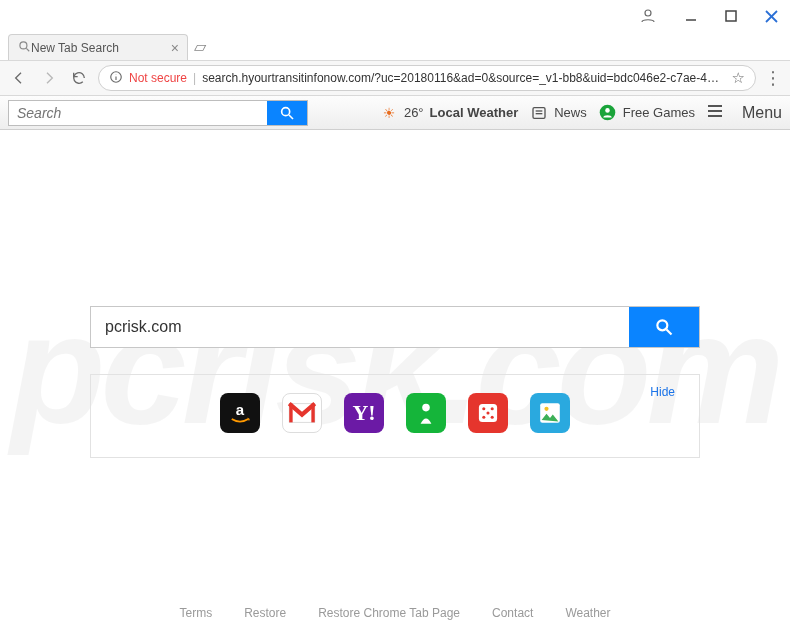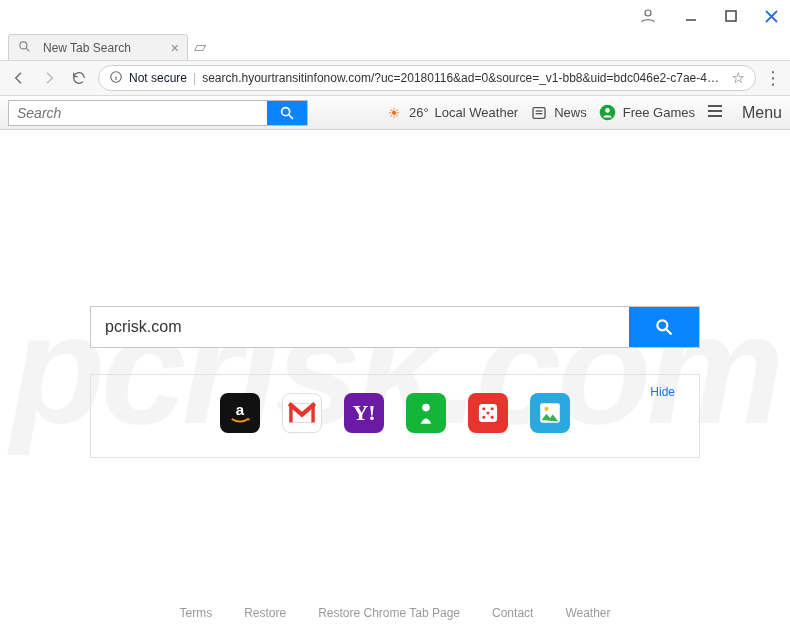--- a/index.html
+++ b/index.html
@@ -4,29 +4,29 @@
   <style>
     * { margin: 0; padding: 0; box-sizing: border-box; }
     body { font-family: "Segoe UI", Arial, sans-serif; font-size: 13px; width: 790px; height: 634px; overflow: hidden; background: #fff; position: relative; }
 
     
     .windowbar { height: 32px; display: flex; justify-content: flex-end; align-items: center; padding: 0 12px; gap: 28px; }
     .windowbar svg { display: block; }
 
     
     .tabstrip { height: 28px; display: flex; align-items: flex-end; padding-left: 8px; background: #fff; }
-    .tab { background: #f2f2f2; border: 1px solid #d0d0d0; border-bottom: none; border-top-left-radius: 4px; border-top-right-radius: 4px; height: 26px; width: 180px; display: flex; align-items: center; padding: 0 8px; gap: 12px; font-size: 12px; color: #555; }
+    .tab { background: #f2f2f2; border: 1px solid #d0d0d0; border-bottom: none; border-top-left-radius: 4px; border-top-right-radius: 4px; height: 26px; width: 180px; display: flex; align-items: center; padding: 0 8px; gap: 0; font-size: 12px; color: #555; }
     .tab .tab-x { margin-left: auto; color: #888; font-size: 14px; line-height: 1; cursor: default; }
     .newtab { margin-left: 6px; color: #888; font-size: 16px; padding-bottom: 4px; }
 
     
     .addrrow { height: 36px; border-top: 1px solid #d9d9d9; border-bottom: 1px solid #d9d9d9; background: #f7f7f7; display: flex; align-items: center; padding: 0 8px; gap: 8px; }
     .navbtn { width: 22px; height: 22px; display: flex; align-items: center; justify-content: center; color: #6b6b6b; }
     .addrbox { flex: 1; height: 26px; border: 1px solid #d0d0d0; border-radius: 13px; background: #fff; display: flex; align-items: center; padding: 0 10px; gap: 6px; font-size: 12px; color: #555; overflow: hidden; }
-    .addrbox .notsecure { color: #0f172a; white-space: nowrap; }
+    .addrbox .notsecure { color: #ef4444; white-space: nowrap; }
     .addrbox .url { color: #333; white-space: nowrap; overflow: hidden; text-overflow: ellipsis; flex: 1; }
     .addrbox .star { color: #6b6b6b; font-size: 15px; }
     .more { color: #6b6b6b; font-size: 18px; }
 
     
     .toolbar { height: 34px; background: linear-gradient(#fdfdfd, #eeeeee); border-bottom: 1px solid #cfcfcf; display: flex; align-items: center; padding: 0 8px; gap: 12px; font-size: 13px; color: #444; }
     .tbsearch { display: flex; align-items: center; border: 1px solid #bdbdbd; background: #fff; height: 26px; width: 300px; }
     .tbsearch input { border: none; outline: none; flex: 1; padding: 0 8px; font-size: 14px; color: #999; font-style: italic; background: transparent; }
     .tbsearch .btn { width: 40px; height: 100%; background: #0a84ff; display: flex; align-items: center; justify-content: center; }
     .titm { display: flex; align-items: center; gap: 6px; cursor: default; }
@@ -136,21 +136,21 @@
       <svg width="16" height="16" viewBox="0 0 24 24" fill="none" stroke="#fff" stroke-width="2.5">
           <circle cx="10" cy="10" r="6"></circle>
           <line x1="15" y1="15" x2="21" y2="21"></line>
         </svg>
     </div>
   </div>
   <div class="spacer"></div>
   <div class="titm">
     <span class="ic" style="color:#e86c1e;font-size:14px;">☀</span>
     <span>26°</span>
-    <b style="font-weight:400">Local Weather</b>
+    <b style="font-weight:700">Local Weather</b>
   </div>
   <div class="titm">
     <span class="ic">
         <svg width="16" height="16" viewBox="0 0 24 24" fill="none" stroke="#555" stroke-width="2">
           <rect x="3" y="4" width="18" height="16" rx="2"></rect>
           <line x1="7" y1="9" x2="17" y2="9"></line>
           <line x1="7" y1="13" x2="17" y2="13"></line>
         </svg>
       </span>
     <span>News</span>

